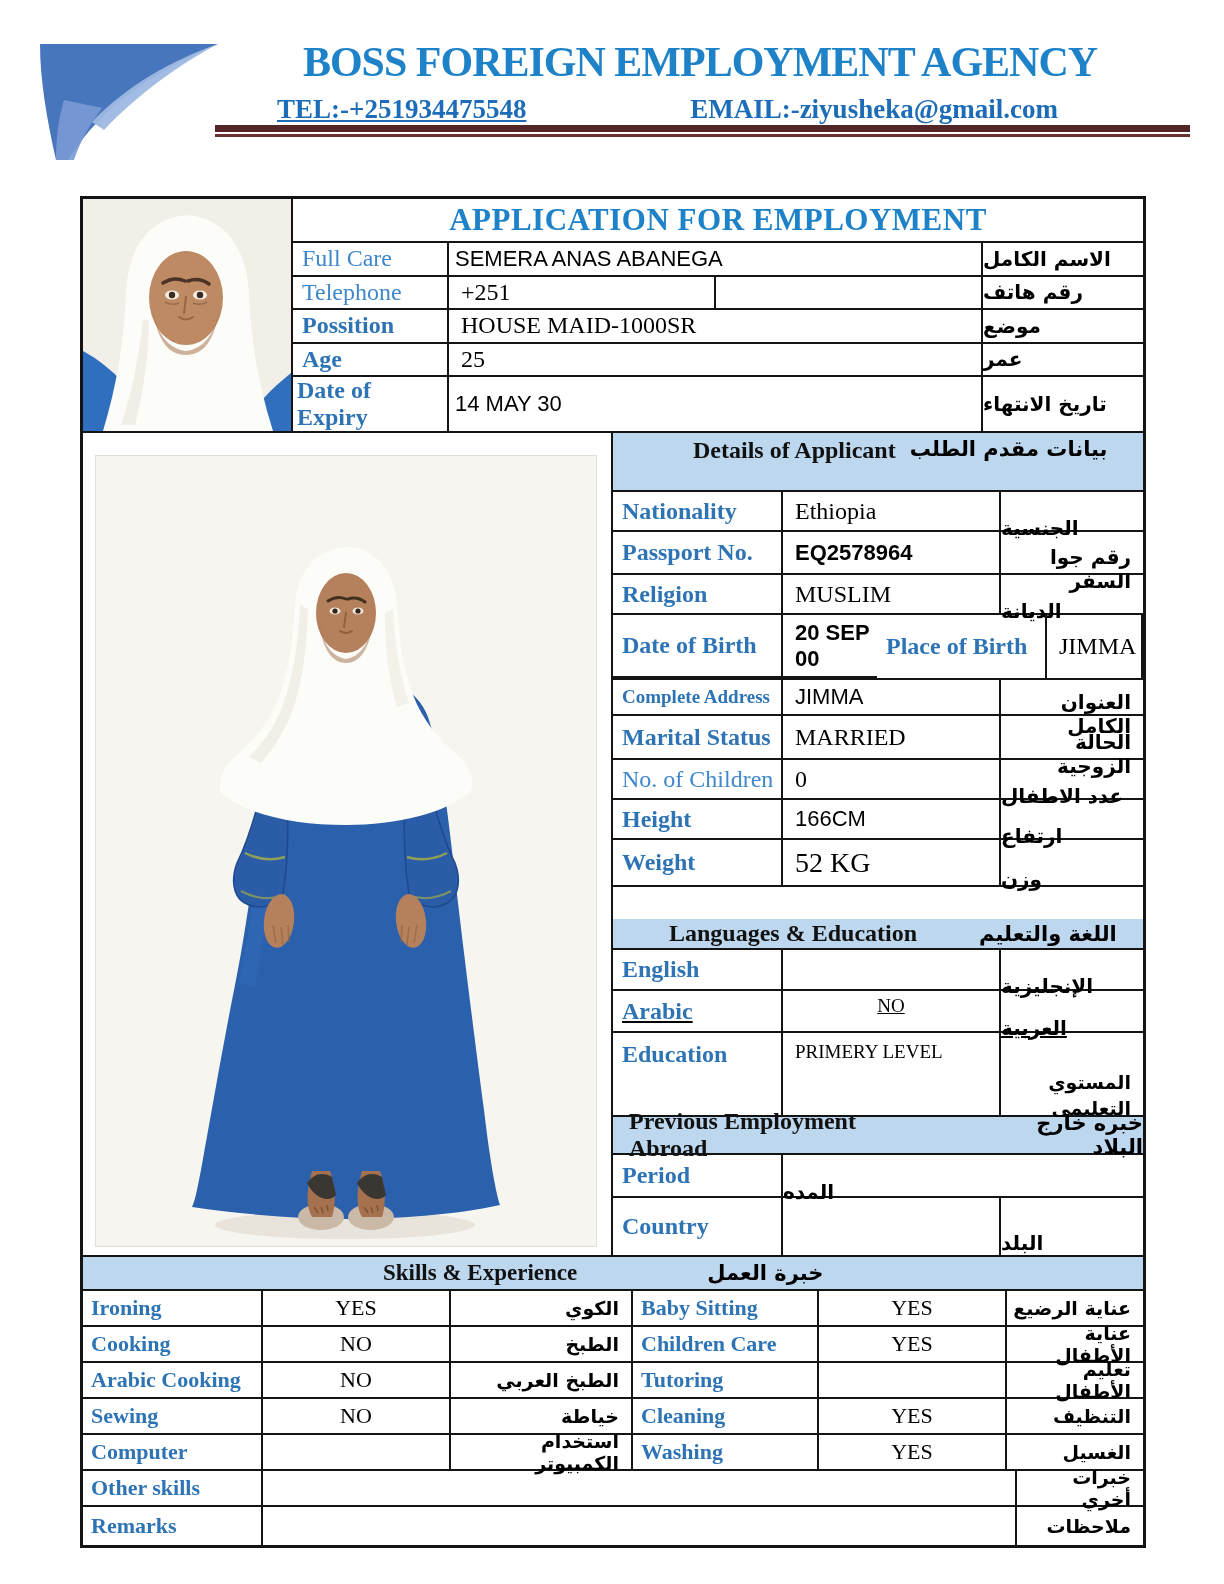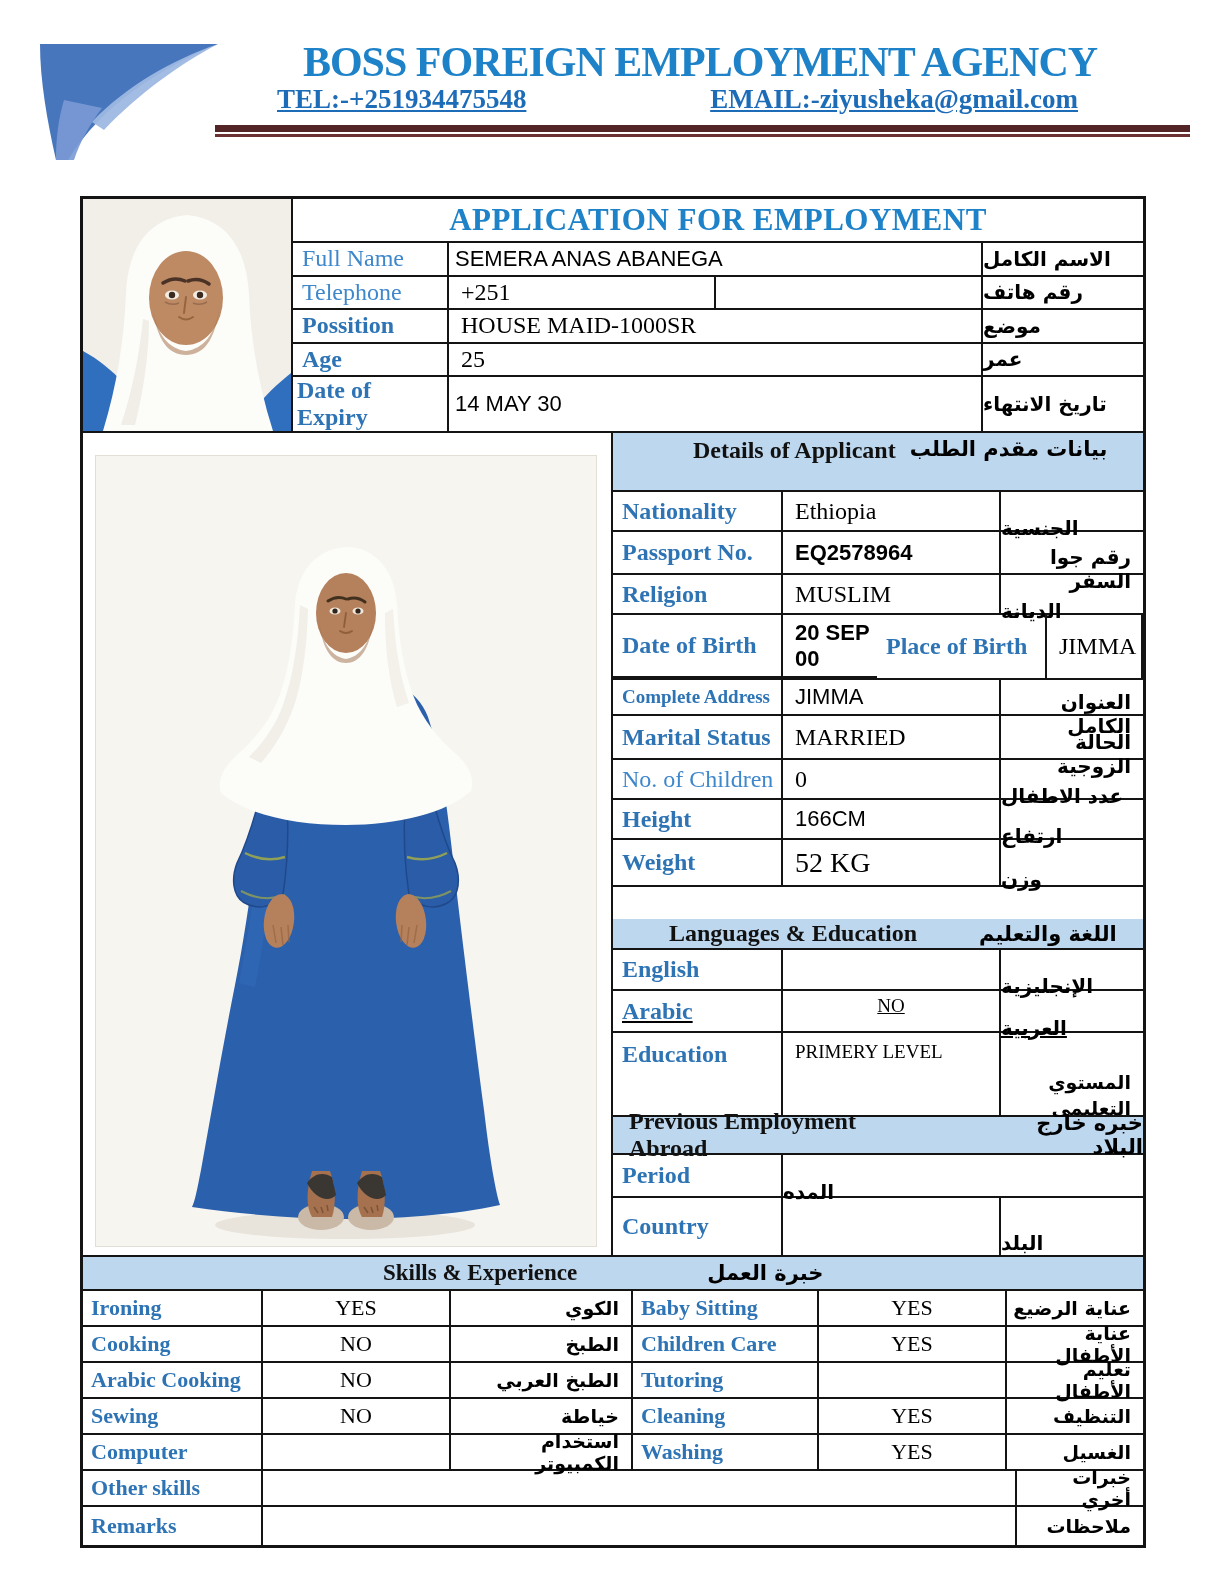--- a/index.html
+++ b/index.html
@@ -1,23 +1,23 @@
 <!DOCTYPE html>
 <html><head>
 <meta charset="utf-8">
 <style>
   html,body{margin:0;padding:0;background:#ffffff;}
   body{width:1224px;height:1584px;position:relative;font-family:"Liberation Serif",serif;color:#000;}
   .abs{position:absolute;}
 
   
   .agency-title{left:240px;top:38px;width:920px;text-align:center;font-size:42px;font-weight:bold;color:#1e82c8;letter-spacing:-1px;}
-  .contact-line{left:250px;top:84px;width:900px;display:flex;font-size:27px;font-weight:bold;color:#1d6cb8;}
+  .contact-line{left:250px;top:94px;width:900px;display:flex;font-size:27px;font-weight:bold;color:#1d6cb8;}
   .contact-tel{margin-left:27px;text-decoration:underline;}
-  .contact-email{margin-left:auto;margin-right:72px;text-decoration:underline;}
+  .contact-email{margin-left:auto;margin-right:92px;}
   .rule{left:215px;top:125px;width:975px;height:2px;border-top:7px solid #542527;border-bottom:3px solid #6b3133;background:#fff;}
 
   
   .form{left:80px;top:196px;width:1066px;border:3px solid #141414;background:#fff;box-sizing:border-box;}
   .bb{border-bottom:2px solid #141414;}
   .br{border-right:2px solid #141414;}
   .row{display:flex;align-items:stretch;}
   .cell{display:flex;align-items:center;box-sizing:border-box;}
 
   
@@ -111,21 +111,21 @@
         <path d="M82,103 q7,4 14,1 M110,104 q7,3 14,-1" stroke="#8a5f44" stroke-width="1.5" fill="none" opacity="0.7"></path>
         <path d="M103,98 L101,114 M96,118 q7,5 14,0" stroke="#96653f" stroke-width="2" fill="none" stroke-linecap="round"></path>
         <path d="M91,131 q12,7 24,0 q-12,7 -24,0 Z" fill="#7a4a3a"></path>
       </svg>
     </div>
 
     <div class="top-right">
       <div class="form-title-row bb">APPLICATION FOR EMPLOYMENT</div>
 
       <div class="row trow bb">
-        <div class="cell lbl reg t-lbl br">Full Name</div>
+        <div class="cell lbl reg t-lbl br">Full Care</div>
         <div class="cell val sans t-val br" style="padding-left:6px;">SEMERA ANAS ABANEGA</div>
         <div class="cell ar t-ar">الاسم الكامل</div>
       </div>
 
       <div class="row trow bb">
         <div class="cell lbl reg t-lbl br">Telephone</div>
         <div class="t-split br">
           <div class="val br" style="flex:1;">+251</div>
           <div class="val" style="flex:1;"></div>
         </div>

